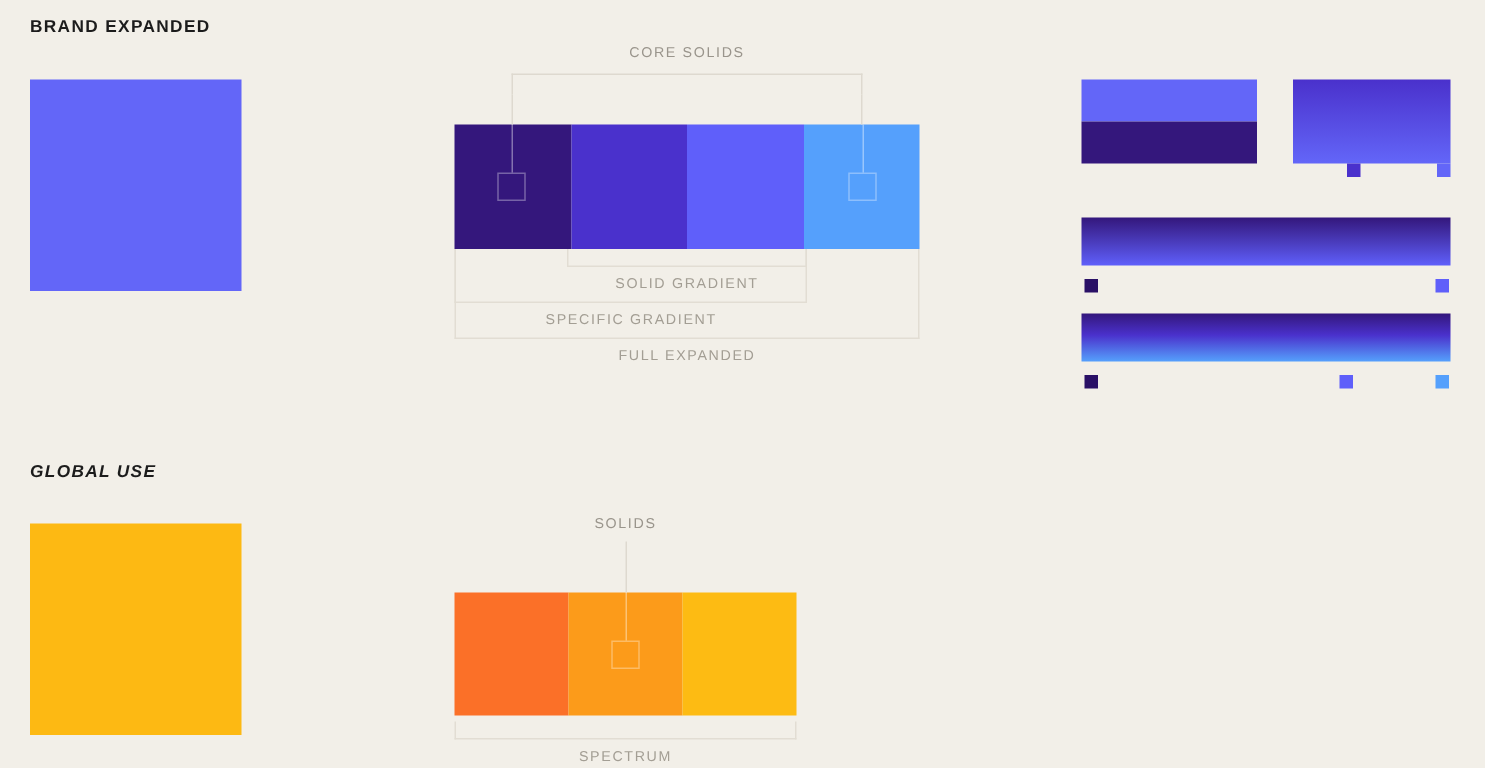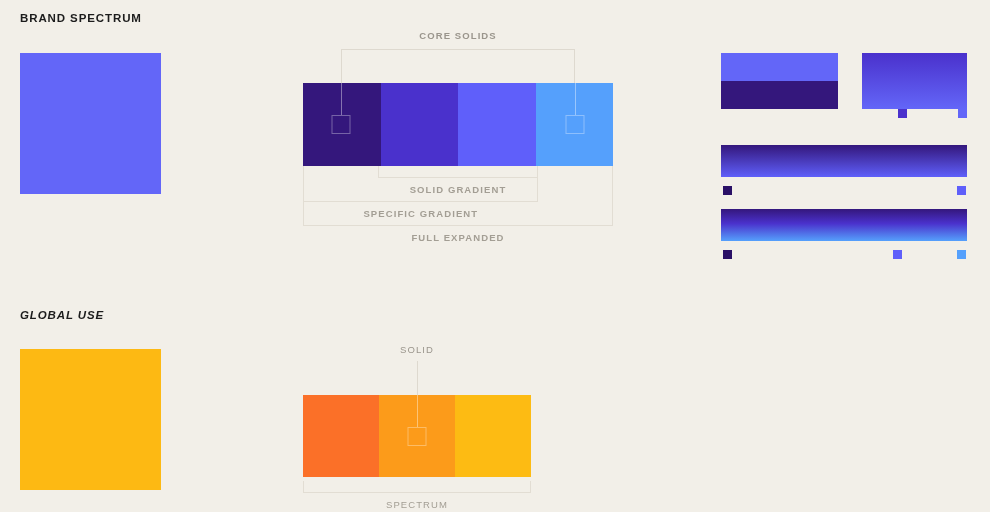--- a/index.html
+++ b/index.html
@@ -33,21 +33,21 @@
     position: absolute;
     left: 20px;
     width: 141px;
     height: 141px;
   }
   #brand-hero { top: 53px; }
   #global-hero { top: 52px; }
 
   
   .ramp-col { position: absolute; }
-  #brand-ramp { left: 303px; top: 30px; width: 310px; font-weight: bold; }
+  #brand-ramp { left: 303px; top: 30px; width: 310px; }
   #global-ramp { left: 303px; top: 47px; width: 228px; }
 
   .ramp-strip { display: flex; width: 100%; }
   .ramp-strip .cell { flex: 1 1 0; }
   #brand-ramp .ramp-strip { height: 83px; }
   #global-ramp .ramp-strip { height: 82px; }
 
   
   .cap-top { position: relative; }
   .cap-top .cap-text {
@@ -109,21 +109,21 @@
     height: 9px;
   }
   .duo { display: flex; flex-direction: column; }
   .duo > div { flex: 1 1 0; }
 </style>
 </head>
 <body style="background: rgb(242, 239, 232);">
 
 <div class="section" id="section-brand">
 
-  <div class="section-label">BRAND SPECTRUM</div>
+  <div class="section-label">BRAND EXPANDED</div>
 
   <div class="hero-square" id="brand-hero" style="background: rgb(99, 102, 248);"></div>
 
   <div class="ramp-col" id="brand-ramp">
 
     <div class="cap-top" style="height:53px;">
       <div class="cap-text" style="left:50%; top:0;">CORE SOLIDS</div>
       <div class="bracket-down" style="left:38px; right:38px; top:19px; height:14px;"></div>
       <div class="leader" style="left:38px; top:33px; height:20px;"></div>
       <div class="leader" style="right:38px; top:33px; height:20px;"></div>
@@ -189,21 +189,21 @@
 </div>
 
 <div class="section" id="section-global">
 
   <div class="section-label">GLOBAL USE</div>
 
   <div class="hero-square" id="global-hero" style="background: rgb(253, 185, 19);"></div>
 
   <div class="ramp-col" id="global-ramp">
     <div class="cap-top" style="height:51px;">
-      <div class="cap-text" style="left:50%; top:0;">SOLID</div>
+      <div class="cap-text" style="left:50%; top:0;">SOLIDS</div>
       <div class="leader" style="left:50%; top:17px; height:34px;"></div>
     </div>
 
     <div class="ramp-strip">
       <div class="cell" style="background: rgb(251, 112, 40);"></div>
       <div class="cell" style="background: rgb(252, 155, 26);"></div>
       <div class="cell" style="background: rgb(253, 187, 19);"></div>
     </div>
 
     <div class="leader-inner" style="left:50%; top:51px; height:32px;"></div>

